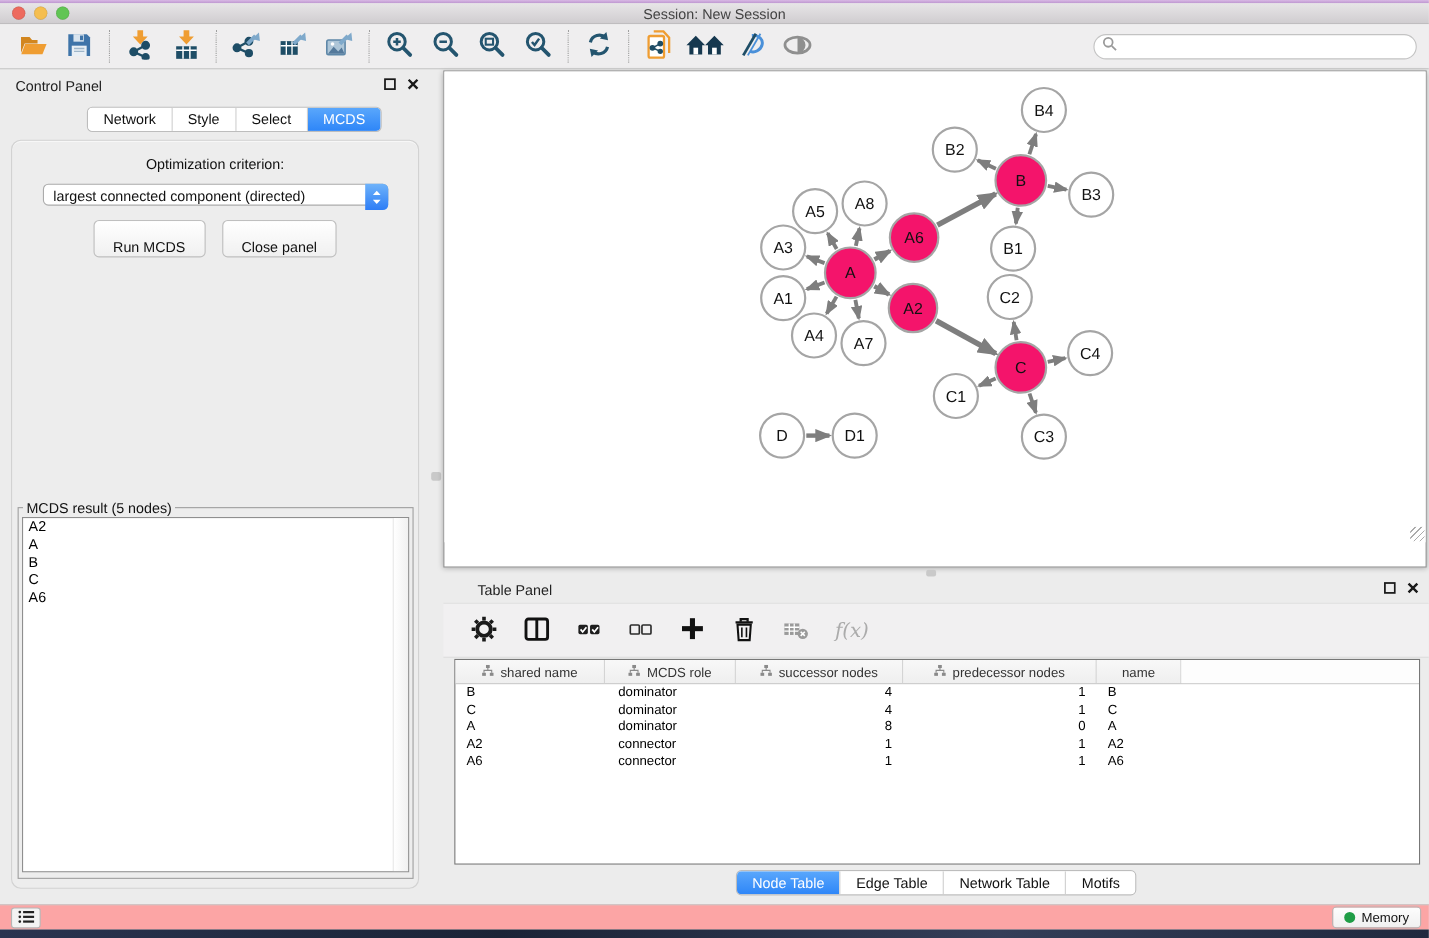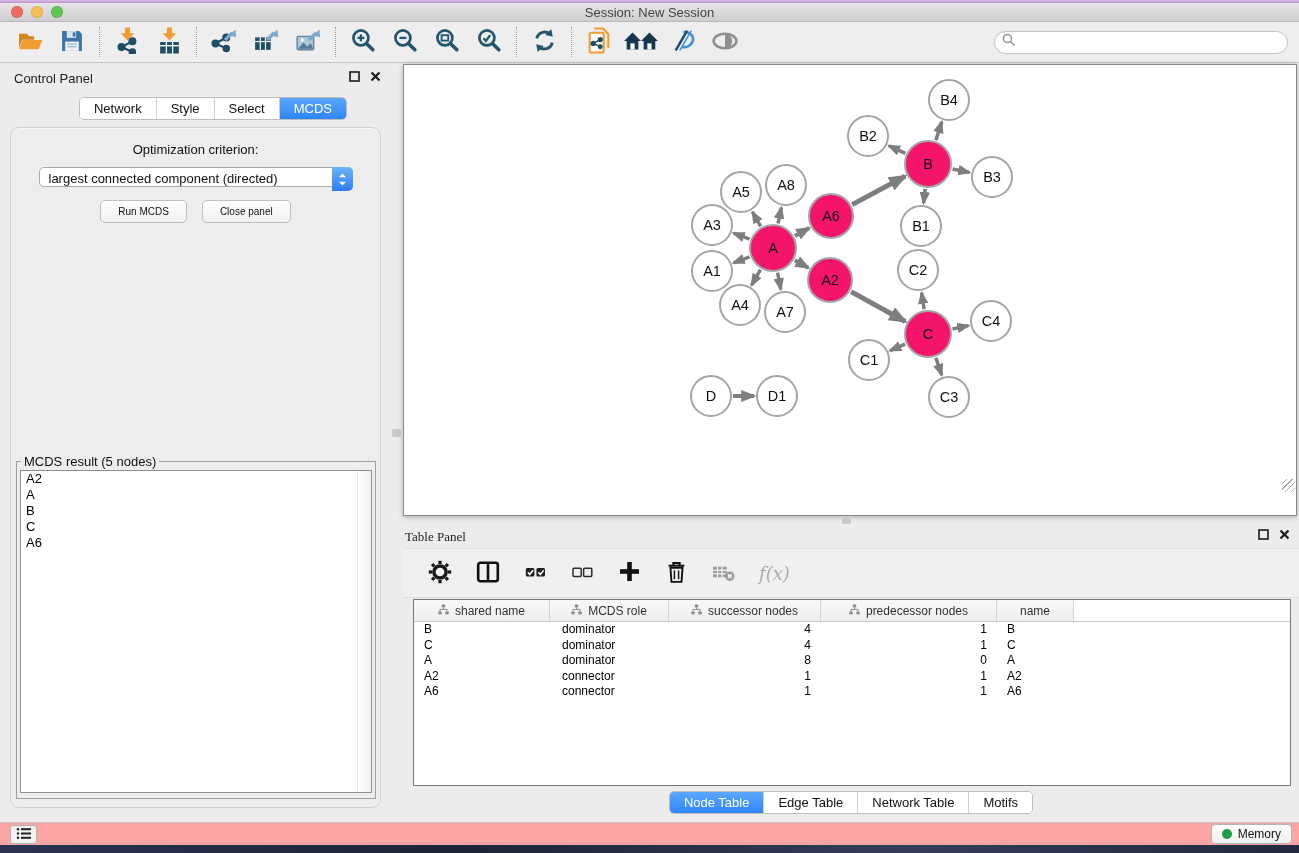--- a/index.html
+++ b/index.html
@@ -53,21 +53,21 @@
                 border:1px solid #D2D2D2; border-radius:9px; background:#EDEDED;
                 box-shadow:inset 0 1px 0 #F7F7F7; }
   .crit-label { text-align:center; margin-top:14px; font-size:13px; color:#111; }
   .dropdown { position:relative; margin:10px auto 0; width:314px; height:20px;
               background:#FFF; border:1px solid #ABABAB; border-radius:5px; }
   .dropdown .val { position:absolute; left:9px; top:0; line-height:22px; font-size:13px; color:#111; }
   .dropdown .stepper { position:absolute; right:-1px; top:-1px; width:21px; height:24px;
                        border-radius:0 5px 5px 0; background:linear-gradient(#6FB3FA,#2D7DF6);
                        display:flex; align-items:center; justify-content:center; }
   .btn-row { margin-top:13px; display:flex; justify-content:center; gap:15px; }
-  .mac-btn { height:23px; padding:4px 17px; font-size:10px; color:#111;
+  .mac-btn { height:23px; padding:16px 17px; font-size:13px; color:#111;
              background:linear-gradient(#FFFFFF,#F0F0F0); border:1px solid #BFBFBF;
              border-radius:5px; font-family:inherit; }
   .result-box { position:absolute; left:5px; right:4px; top:326px; bottom:8px;
                 border:1px solid #9E9E9E; padding:0; }
   .result-box legend { font-size:13px; color:#111; margin-left:4px; padding:0 3px; }
   .result-list { position:absolute; left:3px; right:3px; top:1px; bottom:5px;
                  background:#FFF; border:1px solid #8F8F8F; overflow:hidden; }
   .result-list::after { content:""; position:absolute; top:0; right:0; bottom:0; width:13px;
                         background:linear-gradient(90deg,#FFFFFF,#F1F1F1); border-left:1px solid #E8E8E8; }
   .list-item { font-size:13px; line-height:16px; padding:0 5px; color:#000; }
@@ -86,21 +86,21 @@
   .net-title { position:absolute; left:0; right:0; top:3px; text-align:center; font-size:13px; color:#333; }
   .net-canvas { position:relative; width:892px; height:428px; background:#FFF; }
   #net-svg { position:absolute; left:0; top:0; }
   .grip { position:absolute; right:1px; bottom:1px; width:13px; height:13px;
           background:repeating-linear-gradient(135deg, transparent 0 3px, #ABABAB 3px 4px); }
   .h-divider-handle { position:absolute; left:842px; top:455px; width:9px; height:6px;
                       background:#C9C9C9; border-radius:2px; }
 
   
   .table-panel { position:absolute; left:403px; top:458px; right:0; bottom:0; }
-  .tp-title { position:absolute; left:2px; top:8px; font-size:13px; color:#222;font-family:Liberation Serif, serif; }
+  .tp-title { position:absolute; left:31px; top:8px; font-size:13px; color:#222; }
   .tp-toolbar { position:absolute; left:0; right:0; top:27px; height:50px;
                 background:#F1F0F1; border-top:1px solid #E2E2E2; border-bottom:1px solid #DDD;
                 display:flex; align-items:center; padding-left:25px; gap:24px; }
   .tp-btn { background:none; border:none; display:flex; align-items:center; }
   .fx { font-family:"DejaVu Serif", serif; font-style:italic; font-size:18px; color:#ABABAB; }
   .tp-table { position:absolute; left:10px; top:78px; width:878px; height:187px;
               background:#FFF; border:1px solid #777; overflow:hidden; }
   .thead, .trow { display:grid; grid-template-columns:136px 119px 152px 176px 77px 1fr; }
   .thead { height:22px; background:linear-gradient(#F8F8F8,#EFEFEF); border-bottom:1px solid #C9C9C9; }
   .th { display:flex; align-items:center; justify-content:center; gap:6px;

